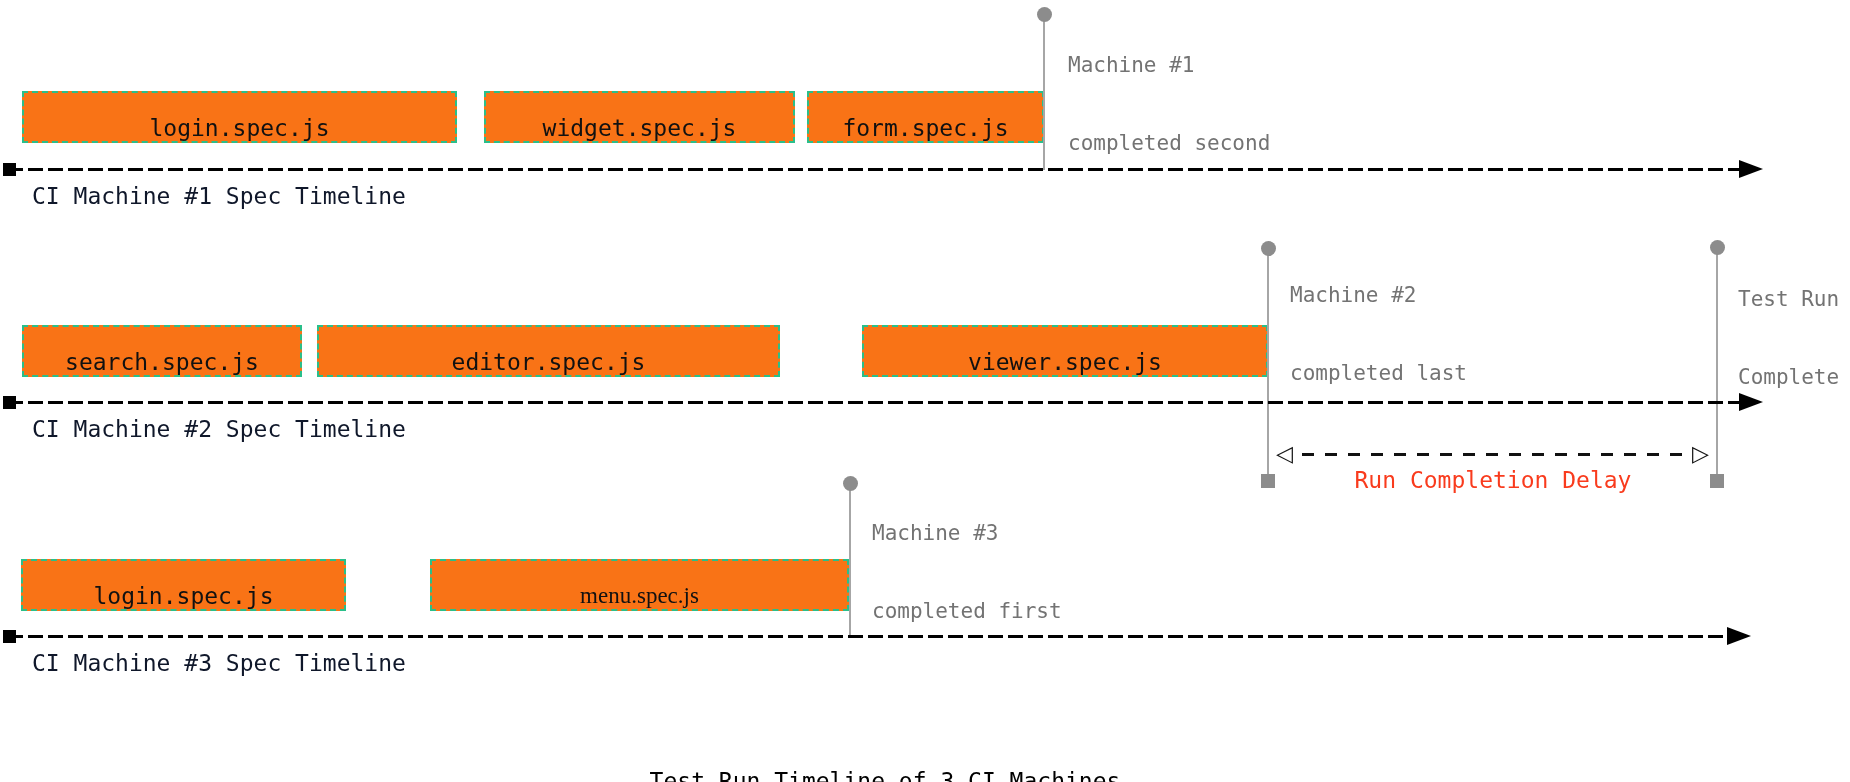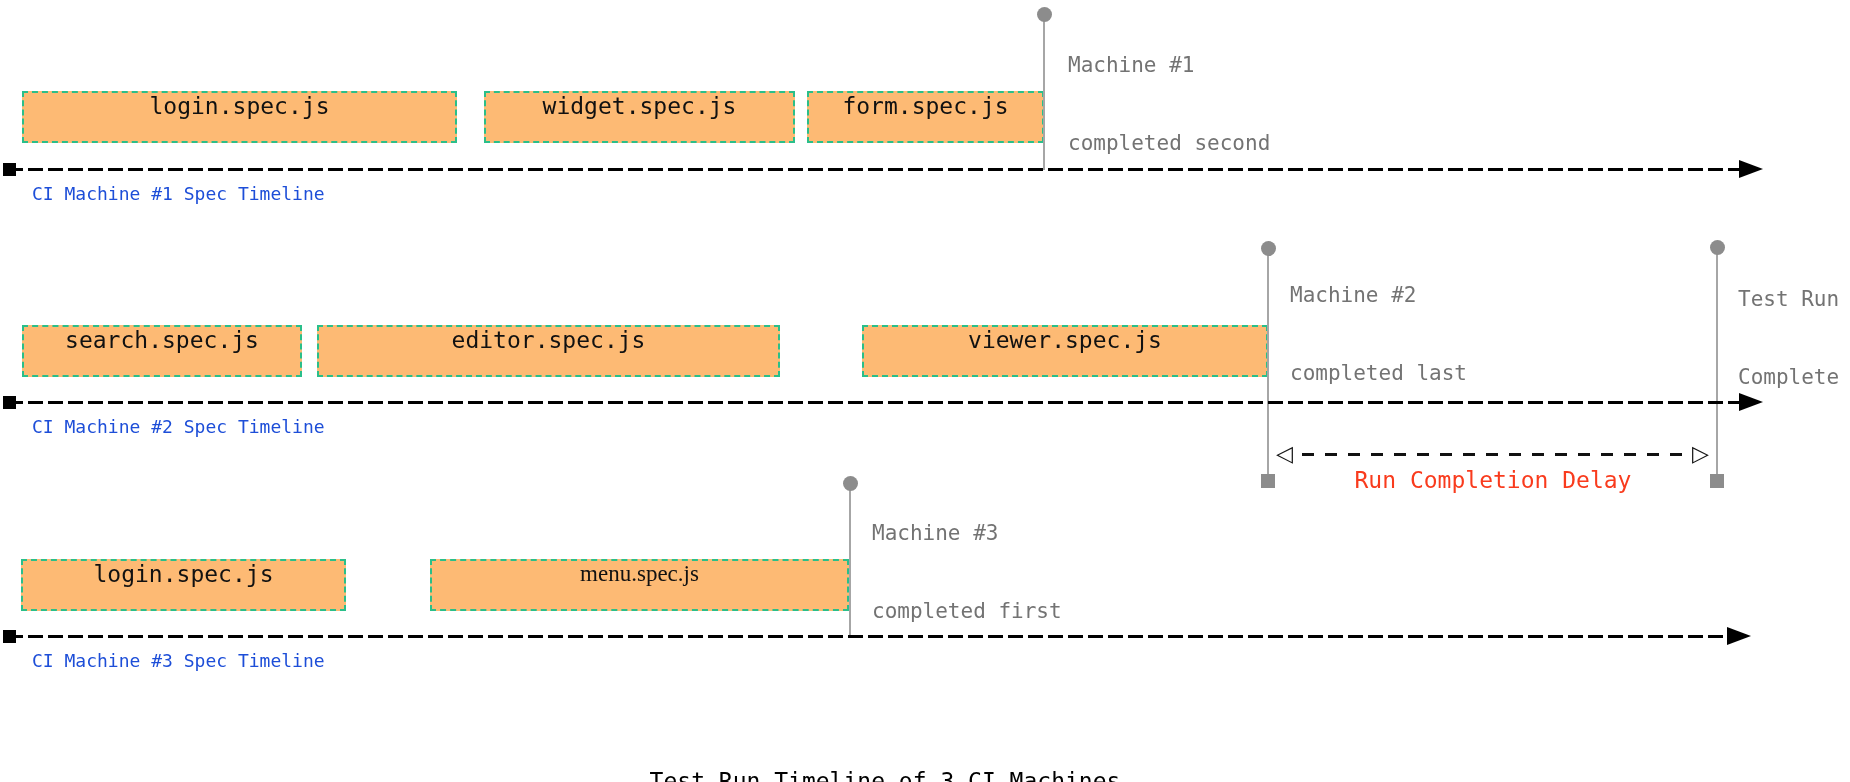--- a/index.html
+++ b/index.html
@@ -4,38 +4,38 @@
 <style>
   html, body { margin:0; padding:0; background:#ffffff; }
   .canvas {
     position:relative; width:1850px; height:782px;
     background:#ffffff; overflow:hidden;
     font-family:"DejaVu Sans Mono","Liberation Mono",monospace;
     color:#000;
   }
   .spec-box {
     position:absolute; height:52px; box-sizing:border-box;
-    border:2px dashed #2abf8a; background:#fdba74;
-    display:flex; align-items:flex-start; justify-content:center;
+    border:2px dashed #2abf8a; background:#f97316;
+    display:flex; align-items:flex-end; justify-content:center;
   }
   .spec-label { font-size:23px; color:#111; white-space:pre; }
   .axis-line {
     position:absolute; height:3px;
     background:repeating-linear-gradient(90deg,#000 0 15px,transparent 15px 20px);
   }
   .axis-start {
     position:absolute; width:13px; height:13px; background:#000;
   }
   .axis-arrow {
     position:absolute; width:0; height:0;
     border-left:24px solid #000;
     border-top:9px solid transparent;
     border-bottom:9px solid transparent;
   }
-  .axis-label { position:absolute; font-size:18px; white-space:pre; color:#1d4ed8; }
+  .axis-label { position:absolute; font-size:23px; white-space:pre; color:#0f172a; }
   .marker-line { position:absolute; width:2px; background:#a6a6a6; }
   .marker-dot {
     position:absolute; width:15px; height:15px; border-radius:50%;
     background:#8c8c8c;
   }
   .marker-square { position:absolute; width:14px; height:14px; background:#8c8c8c; }
   .ann-text { position:absolute; font-size:21px; line-height:26px; white-space:pre; color:#737373; }
   .ann-text span { display:block; }
   .delay-line {
     position:absolute; height:3px;

